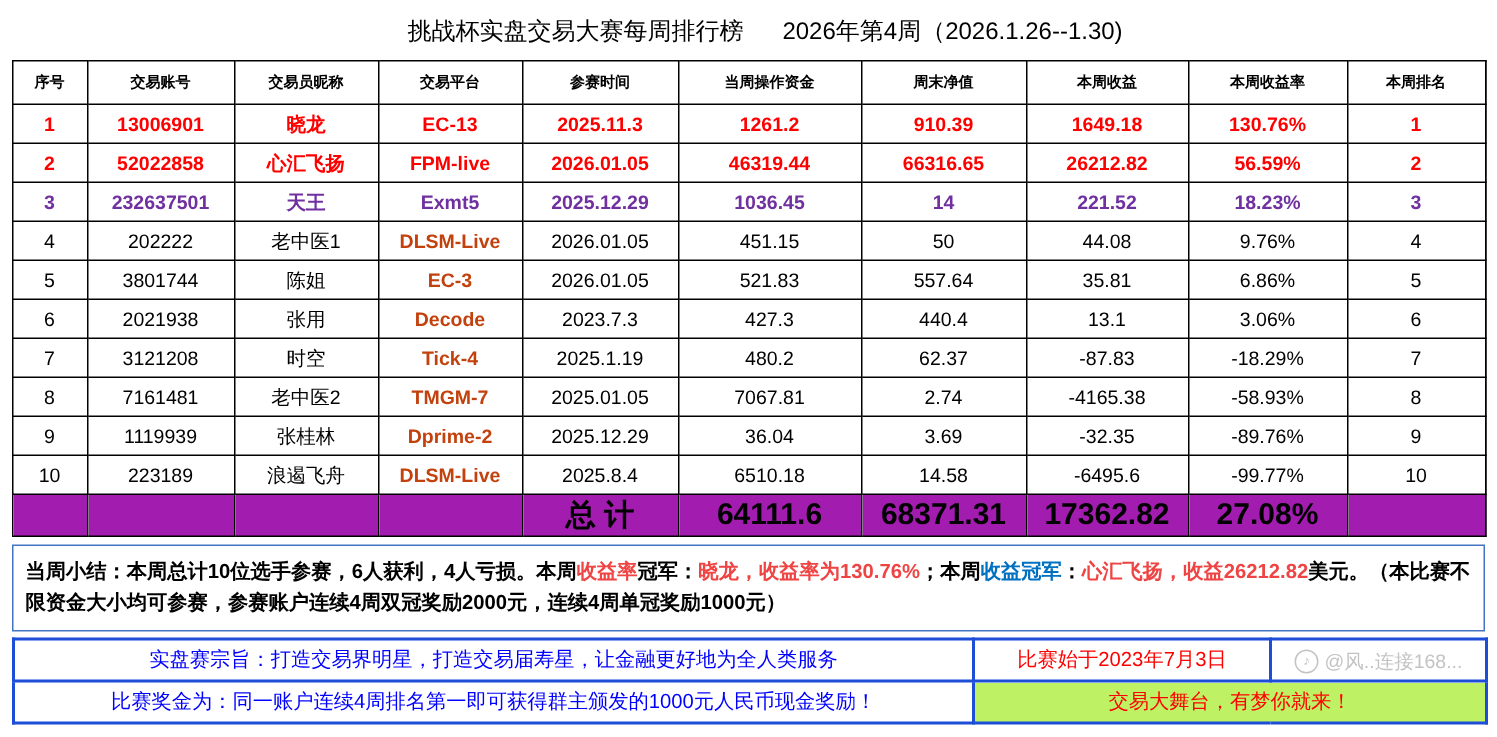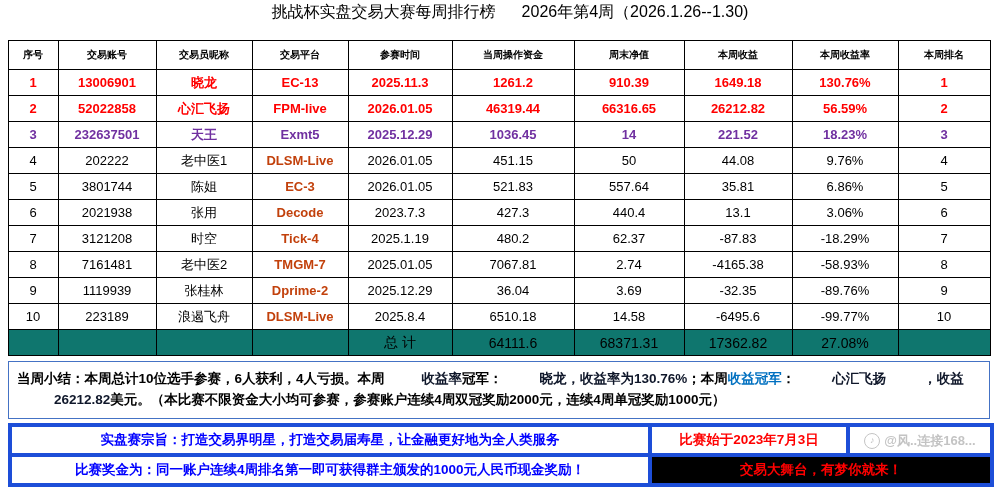--- a/index.html
+++ b/index.html
@@ -15,20 +15,21 @@
   }
   .page {
     position: relative;
     width: 998px;
     height: 491px;
     box-sizing: border-box;
   }
   
   .title-row {
     display: flex;
+    align-items: center;
     justify-content: center;
     height: 38px;
     gap: 26px;
     padding-top: 2px;
     padding-left: 22px;
   }
   
   table.main {
     border-collapse: collapse;
     table-layout: fixed;
@@ -49,65 +50,65 @@
     font-size: 10px;
     color: #000;
     height: 28px;
   }
   .r1 { color: #ff0000; font-weight: bold; }
   .r2 { color: #ff0000; font-weight: bold; }
   .r3 { color: #7030a0; font-weight: bold; }
   .blue { color: #c2410c; font-weight: bold; }
   .plain { color: #000; }
   .total-row td {
-    background: #0f766e;
-    font-weight: normal;
-    font-size: 14px;
+    background: #a21caf;
+    font-weight: bold;
+    font-size: 20px;
   }
   .total-empty {
     background: #ffffff;
   }
   
   .summary {
     width: 982px;
     margin: 5px auto 0 auto;
     border: 1px solid #4472c4;
     box-sizing: border-box;
     min-height: 58px;
     padding: 7px 8px 6px 8px;
     font-size: 13.5px;
     line-height: 1.55;
     color: #000;
     font-weight: bold;
   }
-  .summary .red { color: #0f172a; padding-left: 37px; }
+  .summary .red { color: #ef4444; }
   .summary .blue-t { color: #0070c0; }
   
   .footer-wrap {
     width: 982px;
     margin: 4px auto 0 auto;
   }
   table.footer {
     border-collapse: collapse;
     table-layout: fixed;
     width: 982px;
     font-size: 13.5px;
   }
   table.footer td {
-    border: 4px solid #1d4ed8;
+    border: 2px solid #1d4ed8;
     height: 26px;
     text-align: center;
-    font-weight: bold;
+    font-weight: normal;
     padding: 0 4px;
     overflow: hidden;
     white-space: nowrap;
   }
   .f-blue { color: #0000ff; }
   .f-red { color: #ff0000; }
-  .f-pink { background: #000000; }
+  .f-pink { background: #bef264; }
   .f-watermark {
     position: relative;
     color: #b0b0b0;
     font-weight: normal;
     font-size: 13px;
   }
   .wm-inner {
     display: inline-flex;
     align-items: center;
     gap: 4px;

